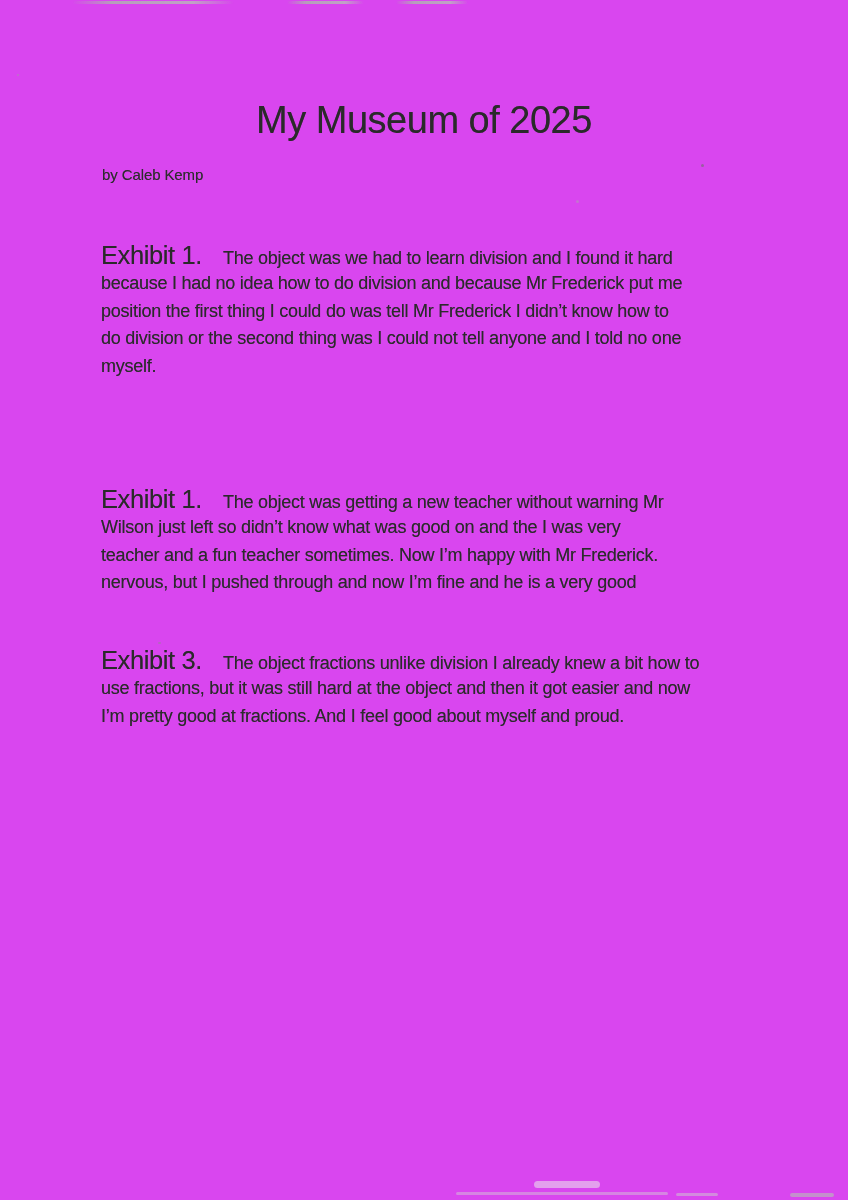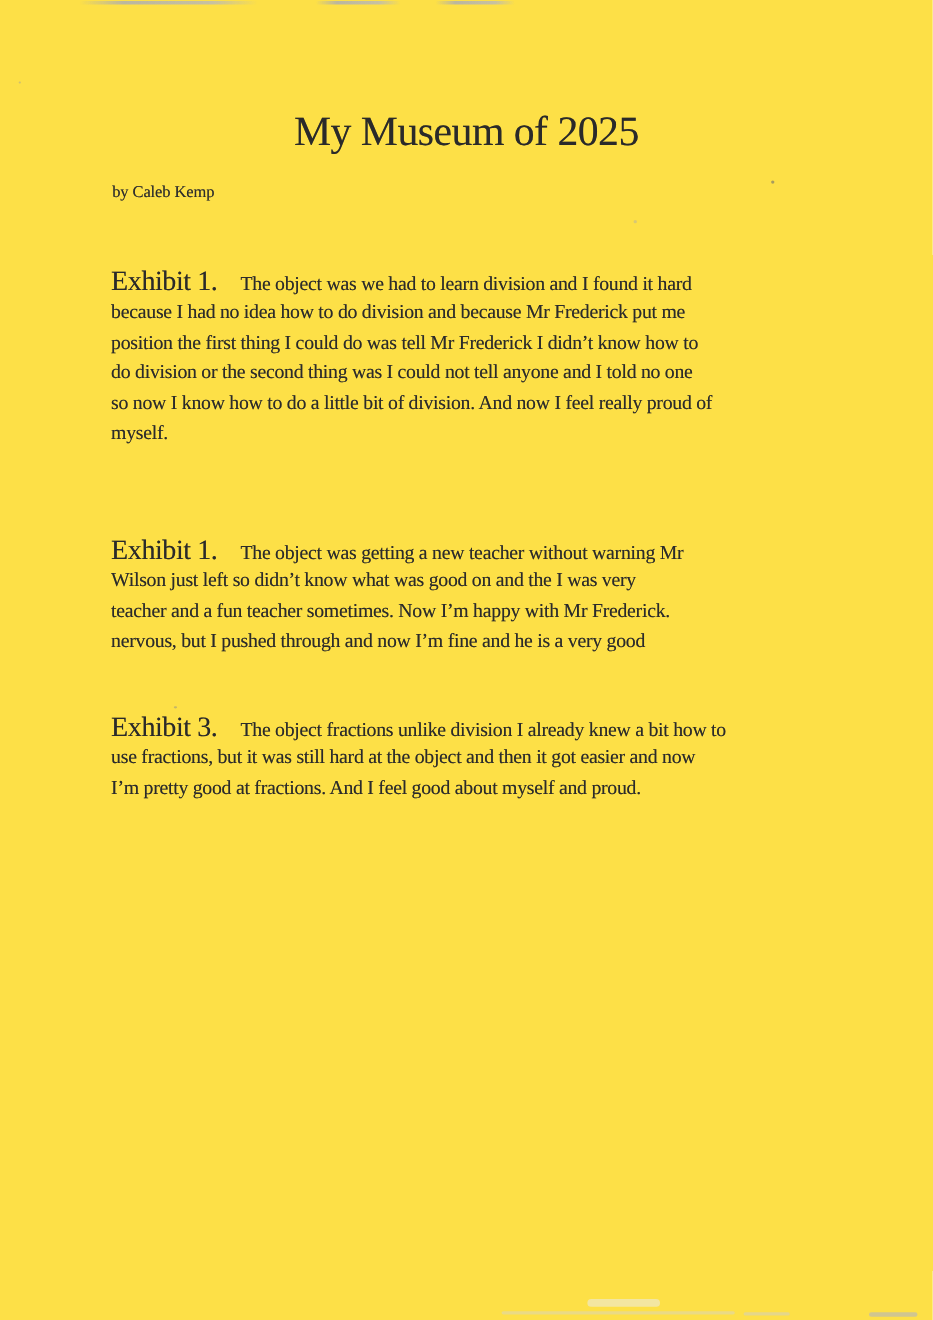--- a/index.html
+++ b/index.html
@@ -4,23 +4,23 @@
 <style>
   html, body {
     margin: 0;
     padding: 0;
     background: #ffffff;
   }
   .page {
     position: relative;
     width: 848px;
     height: 1200px;
-    background: #fde047;
+    background: #d946ef;
     overflow: hidden;
-    font-family: Liberation Serif, serif;
+    font-family: Liberation Sans, sans-serif;
     color: #2b2b2b;
     text-shadow: 0 0 0.5px rgba(45,45,45,0.55);
   }
 
   
   .doc-title {
     position: absolute;
     top: 96px;
     left: 0;
     width: 100%;
@@ -111,21 +111,20 @@
 
   <h1 class="doc-title">My Museum of 2025</h1>
   <div class="byline">by Caleb Kemp</div>
 
   <div id="exhibits">
       <section class="exhibit pos-0">
         <div class="line"><span class="exhibit-label">Exhibit 1.</span><span>The object was we had to learn division and I found it hard</span></div>
         <div class="line">because I had no idea how to do division and because Mr Frederick put me</div>
         <div class="line">position the first thing I could do was tell Mr Frederick I didn’t know how to</div>
         <div class="line">do division or the second thing was I could not tell anyone and I told no one</div>
-        <div class="line">so now I know how to do a little bit of division. And now I feel really proud of</div>
         <div class="line">myself.</div>
       </section>
       <section class="exhibit pos-1">
         <div class="line"><span class="exhibit-label">Exhibit 1.</span><span>The object was getting a new teacher without warning Mr</span></div>
         <div class="line">Wilson just left so didn’t know what was good on and the I was very</div>
         <div class="line">teacher and a fun teacher sometimes. Now I’m happy with Mr Frederick.</div>
         <div class="line">nervous, but I pushed through and now I’m fine and he is a very good</div>
       </section>
       <section class="exhibit pos-2">
         <div class="line"><span class="exhibit-label">Exhibit 3.</span><span>The object fractions unlike division I already knew a bit how to</span></div>

